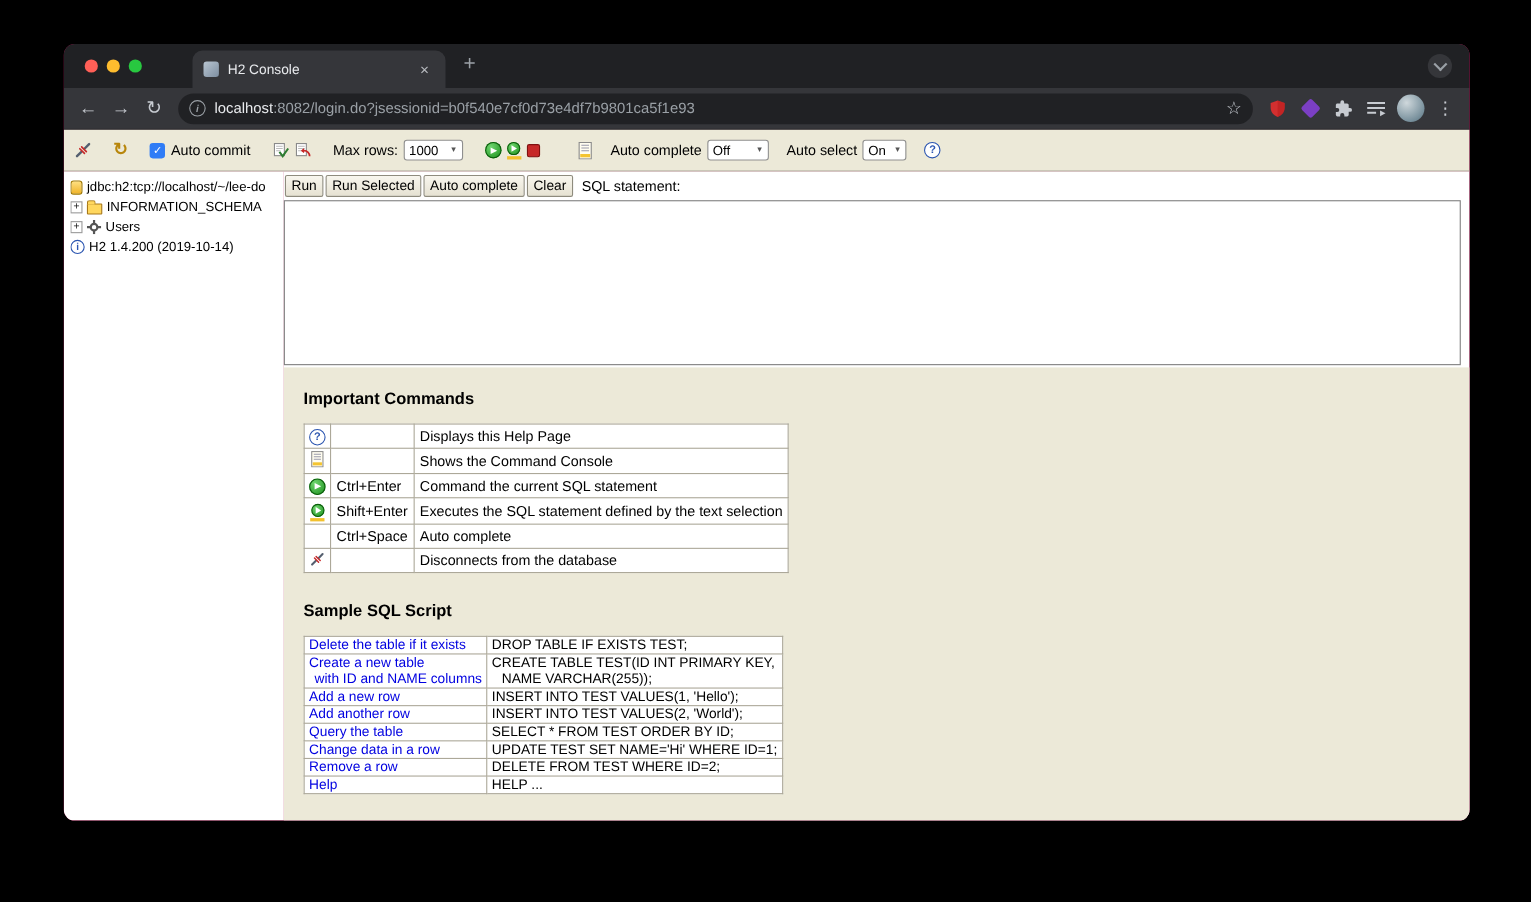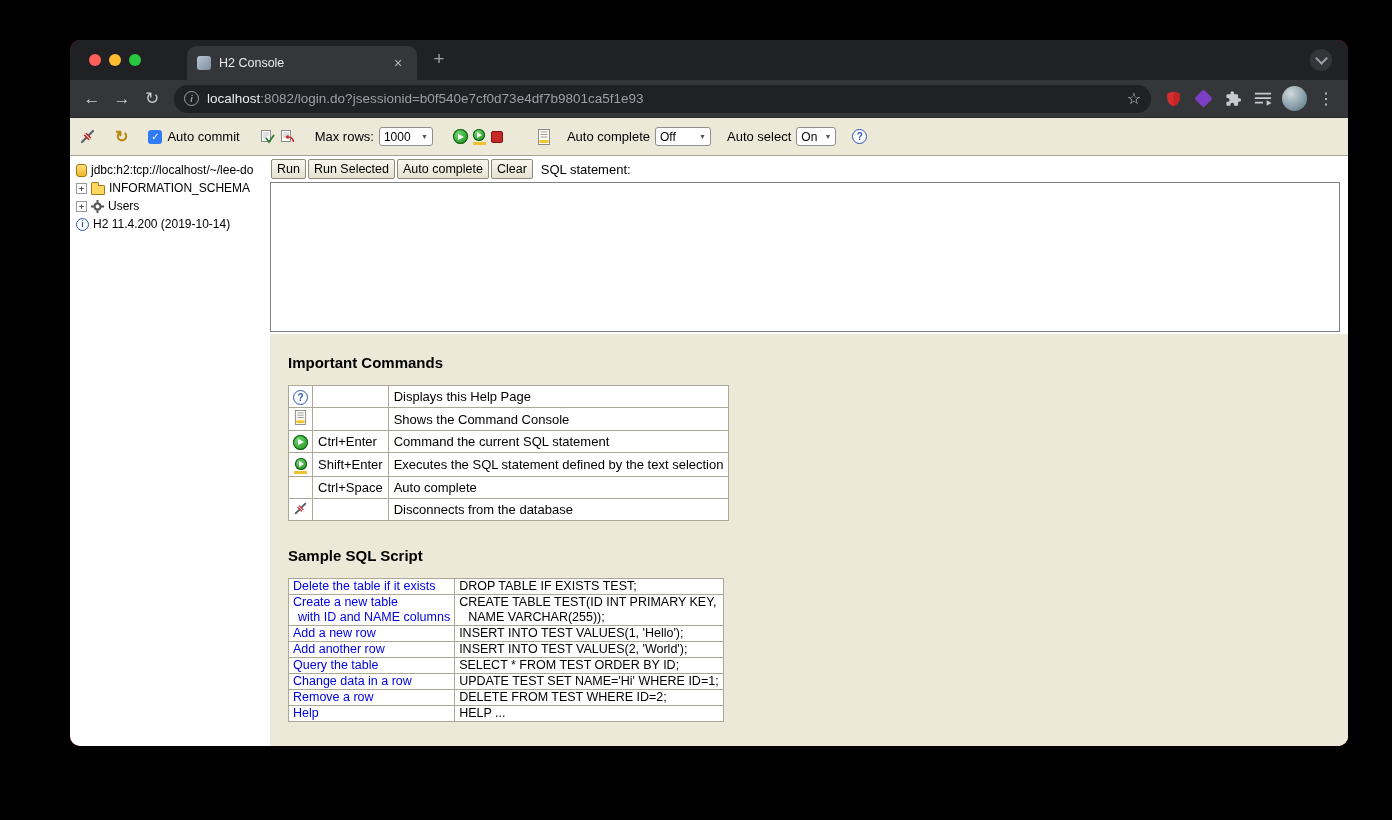--- a/index.html
+++ b/index.html
@@ -3,21 +3,21 @@
 <meta charset="utf-8">
 <style>
   * { box-sizing: border-box; }
   html,body { margin:0; padding:0; }
   body { background:#000; font-family:"Liberation Sans", sans-serif; }
   .stage { position:relative; width:1392px; height:820px; background:#000; overflow:hidden; }
 
   
   .window { position:absolute; left:58px; top:40px; width:1278px; height:706px;
             border-radius:10px; overflow:hidden; background:#be185d;
-            display:flex; flex-direction:column;margin-left:12px; }
+            display:flex; flex-direction:column; }
 
   
   .tabstrip { height:40px; background:#202124; display:flex; align-items:flex-end; flex-shrink:0; }
   .traffic { display:flex; gap:8px; padding:0 20px 0 19px; align-self:center; }
   .dot { width:12px; height:12px; border-radius:50%; display:inline-block; }
   .dot.red { background:#ff5f57; } .dot.yellow { background:#febc2e; } .dot.green { background:#28c840; }
   .tab { width:230px; height:34px; margin-left:26px; background:#35363a; border-radius:9px 9px 0 0;
          display:flex; align-items:center; padding:0 10px; gap:8px; }
   .favicon { width:14px; height:14px; border-radius:3px; background:linear-gradient(135deg,#b9c6d2,#7d8ea0); flex-shrink:0; }
   .tab-title { color:#e8eaed; font-size:12.5px; flex:1; white-space:nowrap; overflow:hidden; }
@@ -270,21 +270,21 @@
           <svg width="13" height="13" viewBox="0 0 13 13">
             <circle cx="6.5" cy="6.5" r="3" fill="none" stroke="#555" stroke-width="2"></circle>
             <path d="M6.5 0v3 M6.5 10v3 M0 6.5h3 M10 6.5h3" stroke="#555" stroke-width="2"></path>
           </svg>
           <span class="tlabel">Users</span>
         </div>
         <div class="trow">
           <span class="ic-help" style="width:13px;height:13px;font-size:9px">
               <span>i</span>
             </span>
-          <span class="tlabel">H2 11.4.200 (2019-10-14)</span>
+          <span class="tlabel">H2 1.4.200 (2019-10-14)</span>
         </div>
       </div>
 
       <div class="main">
         <div class="querybar">
           <button class="h2btn">Run</button>
           <button class="h2btn">Run Selected</button>
           <button class="h2btn">Auto complete</button>
           <button class="h2btn">Clear</button>
           <span class="sqllabel">SQL statement:</span>

